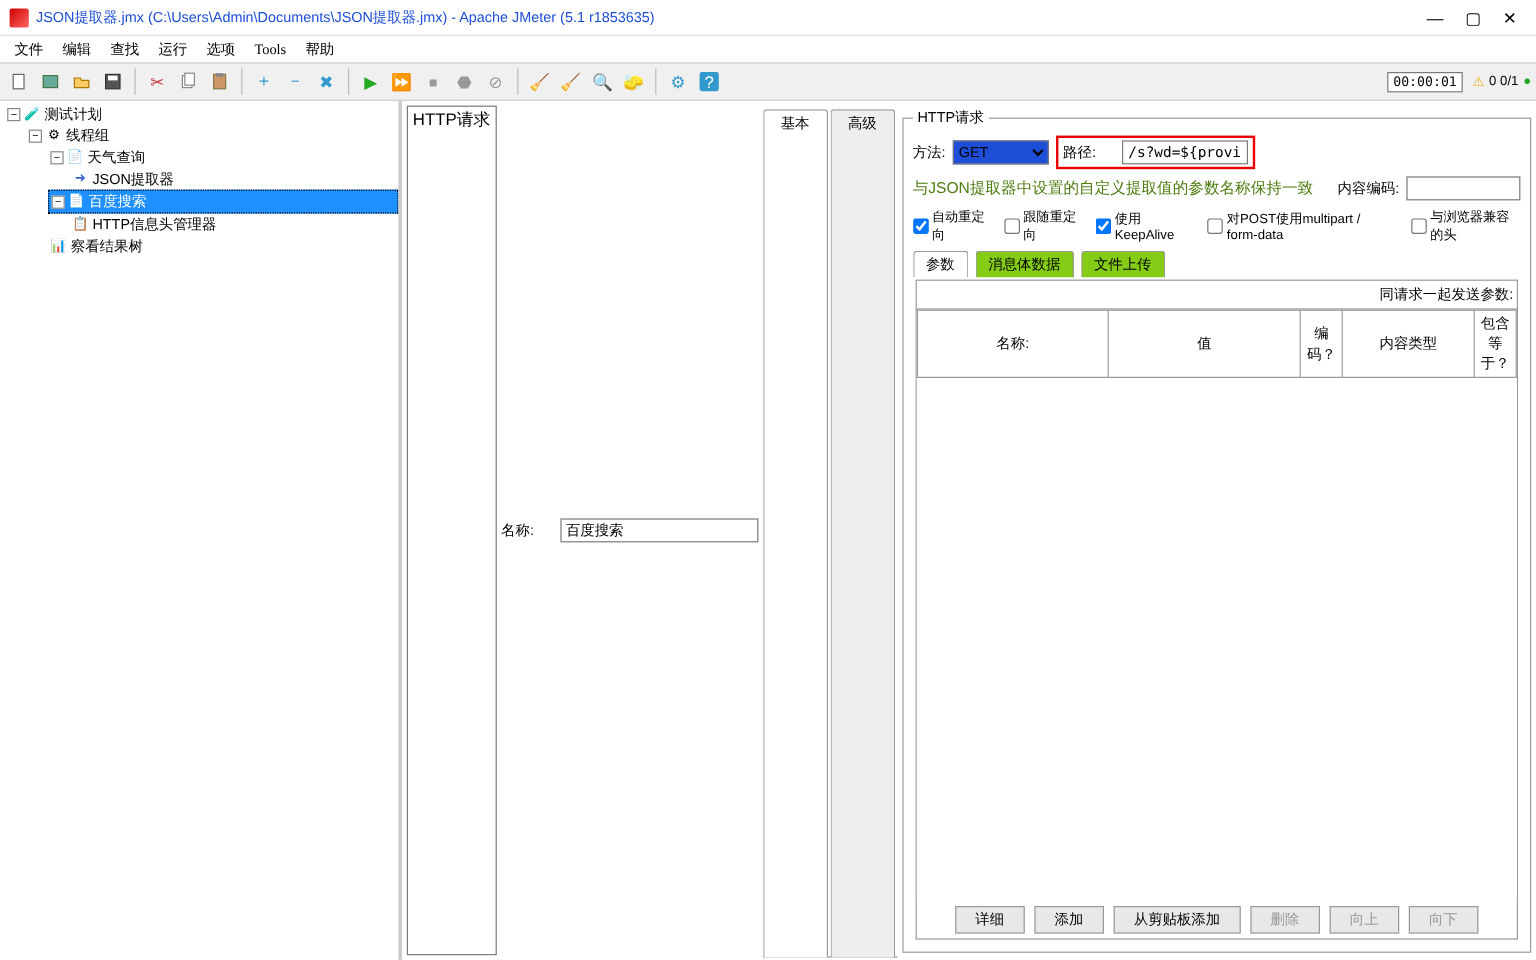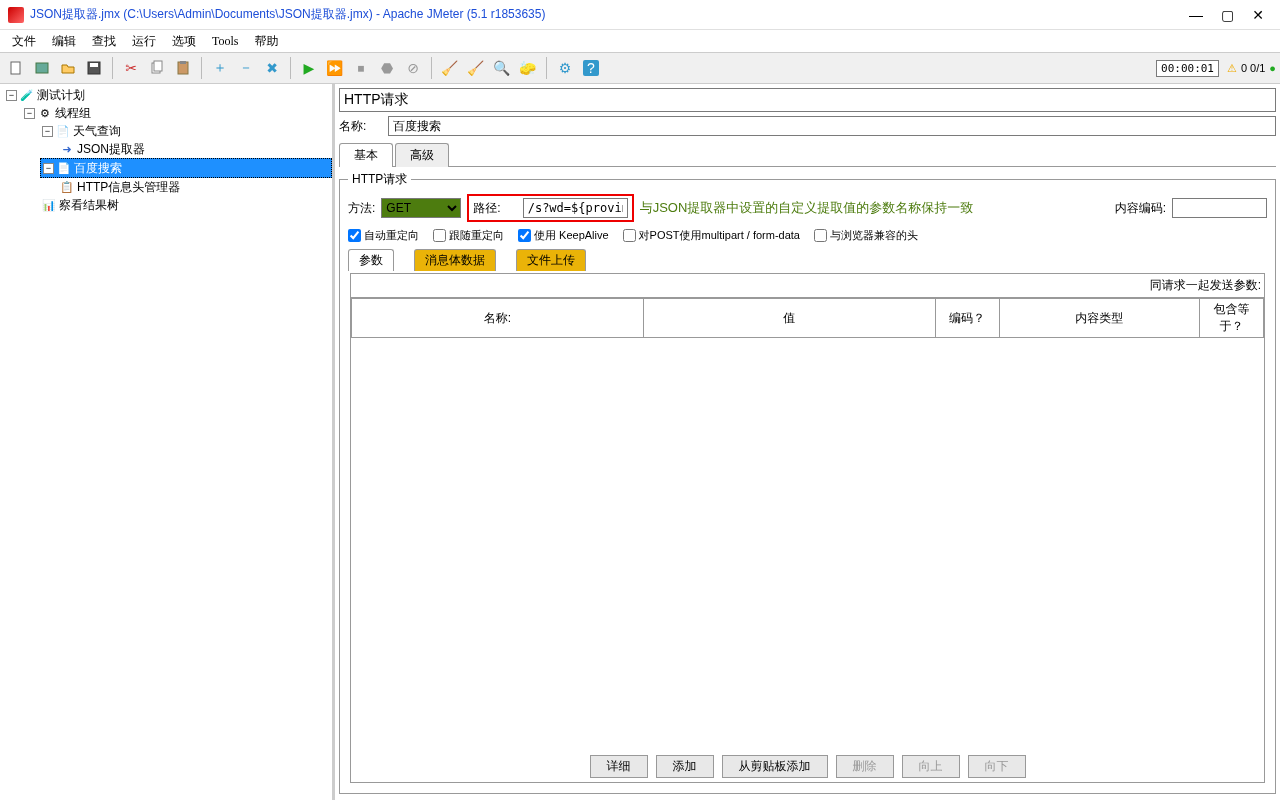--- a/index.html
+++ b/index.html
@@ -18,40 +18,40 @@
 .timer { border: 1px solid #7a7a7a; padding: 1px 4px; font-family: monospace; font-size: 11px; background: #fff; }
 .warn-badge { display: flex; align-items: center; gap: 4px; font-size: 11px; }
 .main { display: flex; height: calc(100vh - 84px); }
 .tree-panel { width: 335px; border-right: 3px solid #ccc; overflow: auto; padding: 2px 0; }
 .tree ul { list-style: none; padding-left: 18px; }
 .tree li { line-height: 18px; white-space: nowrap; }
 .tree .node { display: flex; align-items: center; gap: 3px; cursor: pointer; padding: 0 2px; }
 .tree .toggle { width: 11px; height: 11px; border: 1px solid #888; display: inline-flex; align-items: center; justify-content: center; font-size: 9px; line-height: 9px; background: #fff; }
 .tree .icon { width: 14px; height: 14px; display: inline-flex; align-items: center; justify-content: center; font-size: 11px; }
 .tree .selected { background: #1e90ff; color: #fff; border: 1px dotted #000; }
-.content { flex: 1; display: flex; flex-direction: column; padding: 2px; overflow: auto; }
+.content { flex: 1; display: flex; flex-direction: row; padding: 2px; overflow: auto; }
 .panel-title { border: 1px solid #7a7a7a; padding: 2px 4px; font-size: 14px; margin: 2px; }
 .field-row { display: flex; align-items: center; margin: 2px; gap: 4px; }
 .field-row label { width: 45px; font-size: 12px; text-align: left; }
 .field-row input { flex: 1; border: 1px solid #7a7a7a; padding: 2px 4px; font-size: 12px; height: 20px; }
 .tabs { display: flex; border-bottom: 1px solid #999; margin: 4px 2px 0 2px; }
 .tab { padding: 3px 14px; border: 1px solid #999; border-bottom: none; margin-right: 2px; background: #eee; position: relative; top: 1px; cursor: pointer; border-radius: 3px 3px 0 0; font-size: 12px; }
 .tab.active { background: #fff; }
 fieldset { border: 1px solid #999; margin: 4px 2px; padding: 6px 8px 8px 8px; }
 fieldset legend { font-size: 12px; padding: 0 4px; }
 .frow { display: flex; align-items: center; gap: 6px; flex-wrap: wrap; }
 .frow label { font-size: 12px; }
 .frow input[type=text] { border: 1px solid #7a7a7a; padding: 2px 4px; height: 20px; font-size: 12px; }
-.frow select { border: 1px solid #7a7a7a; height: 20px; font-size: 12px; background: #4d7c0f; }
+.frow select { border: 1px solid #7a7a7a; height: 20px; font-size: 12px; background: #1d4ed8; }
 .highlight-box { border: 2px solid #e00; padding: 2px 4px; display: flex; align-items: center; gap: 22px; }
 .annotation { color: #4d7c0f; font-size: 13px; }
 .chkrow { display: flex; gap: 14px; margin-top: 6px; font-size: 11px; }
 .chkrow label { display: flex; align-items: center; gap: 3px; }
-.subtabs { display: flex; margin: 6px 0 2px 0; gap: 18px; }
-.subtab { padding: 2px 10px; border: 1px solid #999; border-bottom: none; background: #eab308; font-size: 12px; cursor: pointer; border-radius: 3px 3px 0 0; margin-right: 2px; }
+.subtabs { display: flex; margin: 6px 0 2px 0; gap: 4px; }
+.subtab { padding: 2px 10px; border: 1px solid #999; border-bottom: none; background: #84cc16; font-size: 12px; cursor: pointer; border-radius: 3px 3px 0 0; margin-right: 2px; }
 .subtab.active { background: #fff; }
 .param-section { border: 1px solid #999; margin: 0 2px 2px 2px; display: flex; flex-direction: column; flex: 1; }
 .param-caption { text-align: right; font-size: 12px; padding: 3px; border-bottom: 1px solid #999; }
 .param-table { width: 100%; border-collapse: collapse; font-size: 12px; }
 .param-table th { border: 1px solid #999; padding: 2px 4px; font-weight: normal; background: #fff; }
 .param-body { flex: 1; background: #fff; }
 .btn-row { display: flex; justify-content: center; gap: 8px; padding: 4px; }
 .btn-row button { padding: 2px 16px; font-size: 12px; border: 1px solid #999; background: #e8e8e8; cursor: pointer; }
 .btn-row button:disabled { color: #999; }
 svg.ticon { width: 16px; height: 16px; }

